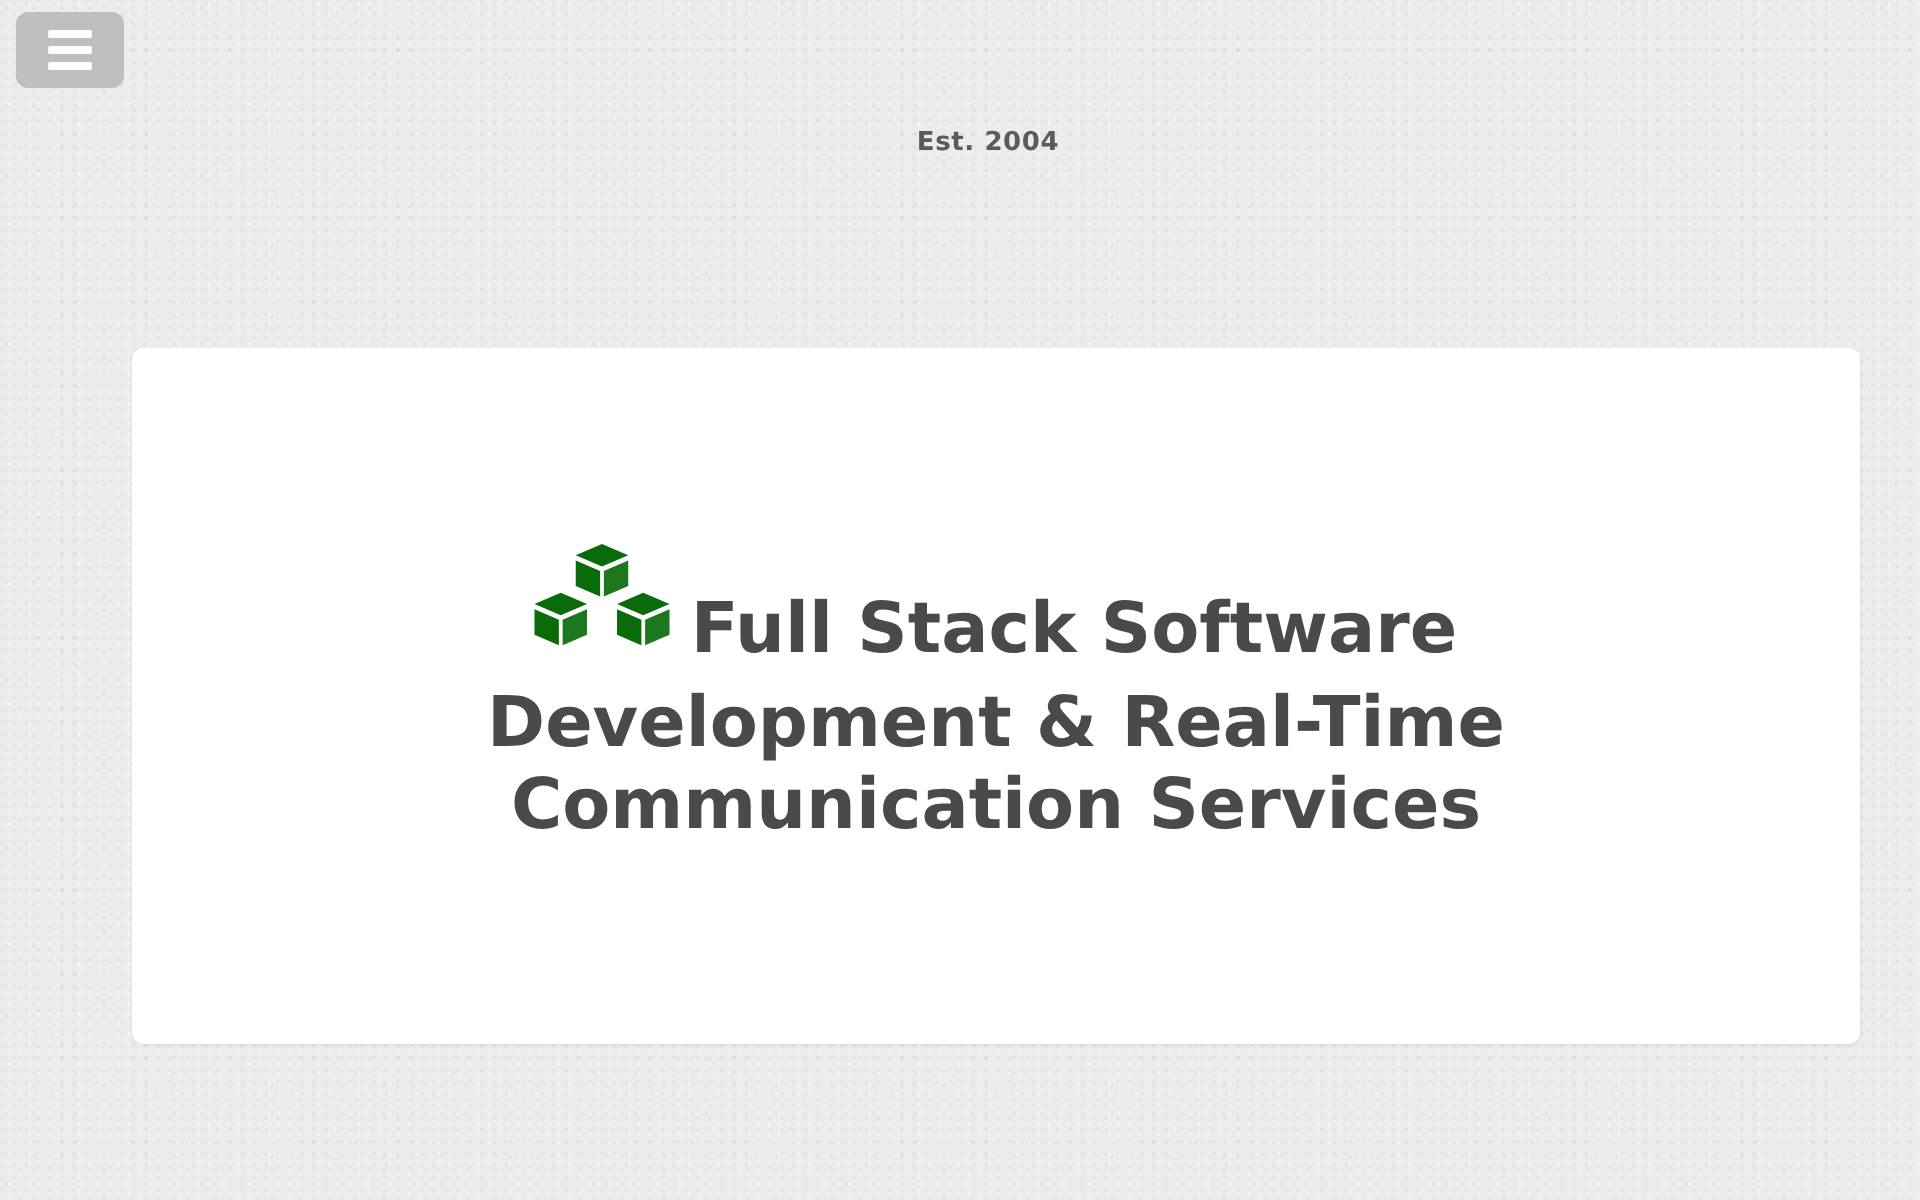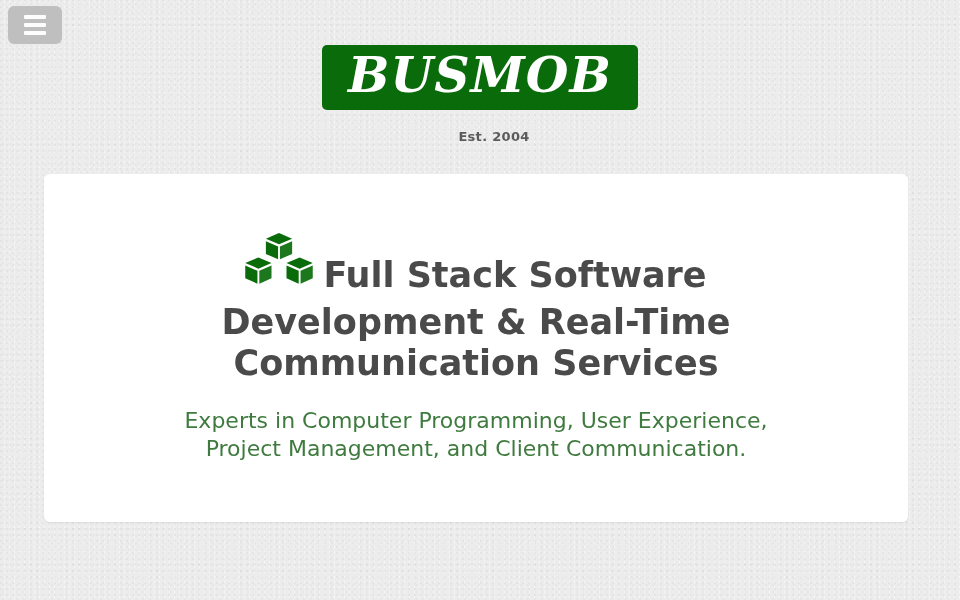--- a/index.html
+++ b/index.html
@@ -75,21 +75,21 @@
     font-size: 13px;
     font-weight: bold;
     color: #5b5b5b;
     letter-spacing: 0.3px;
     margin-left: 28px;
   }
 
   
   .hero-card {
     position: absolute;
-    left: 44px;
+    left: 66px;
     top: 174px;
     width: 864px;
     height: 348px;
     background: #ffffff;
     border-radius: 6px;
     box-shadow: 0 1px 2px rgba(0,0,0,0.06);
     display: flex;
     flex-direction: column;
     align-items: center;
     justify-content: center;
@@ -126,23 +126,20 @@
 </head>
 <body>
 
 <button class="navbar-toggle" aria-label="Toggle navigation">
   <span class="bar"></span>
   <span class="bar"></span>
   <span class="bar"></span>
 </button>
 
 <div class="brand-wrap">
-  <a class="brand-logo" href="#">
-    <span class="brand-logo-text">BUSMOB</span>
-  </a>
   <div class="brand-tagline">Est. 2004</div>
 </div>
 
 <section class="hero-card">
 
   <h1 class="hero-heading">
     <span class="cubes-icon">
       <svg width="68" height="60" viewBox="0 0 576 512" aria-hidden="true">
 
         <g fill="#0a6b0a">
@@ -155,15 +152,14 @@
           <path d="M224 278 L224 387 L120 432 L120 323 Z" opacity="0.92"></path>
 
           <path d="M464 208 L576 256 L464 304 L352 256 Z"></path>
           <path d="M352 278 L456 323 L456 432 L352 387 Z"></path>
           <path d="M576 278 L576 387 L472 432 L472 323 Z" opacity="0.92"></path>
         </g>
       </svg>
     </span><span>Full Stack Software Development &amp; Real-Time Communication Services</span>
   </h1>
 
-  <p class="hero-subheading">Experts in Computer Programming, User Experience, Project Management, and Client Communication.</p>
 
 </section>
 
 </body></html>

